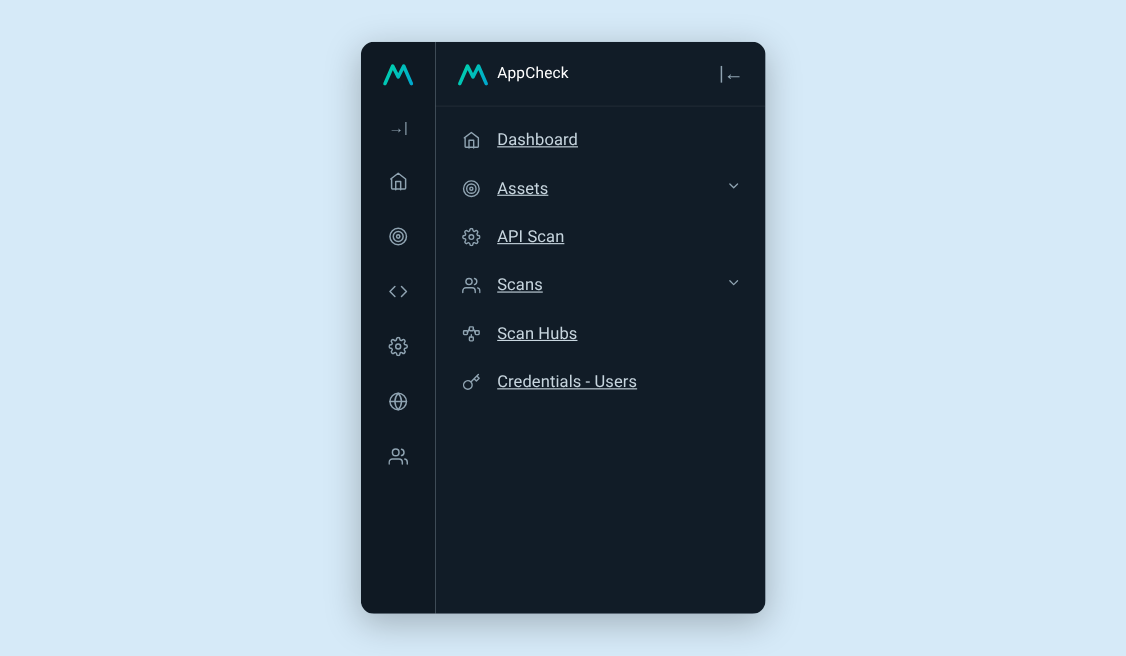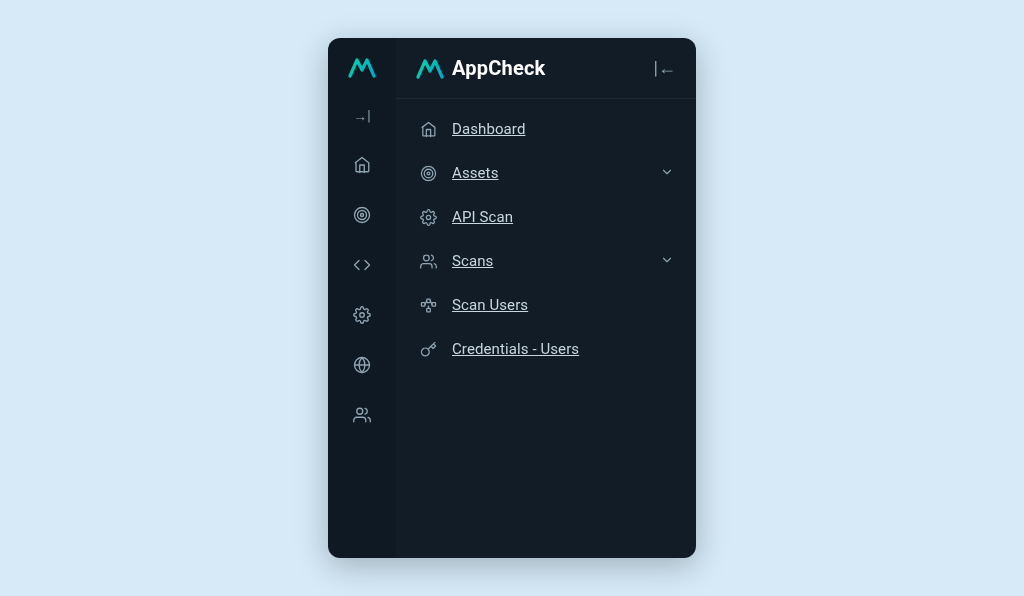--- a/index.html
+++ b/index.html
@@ -80,22 +80,22 @@
     }
 
     .brand {
       display: flex;
       align-items: center;
       gap: 8px;
     }
 
     .brand-name {
       color: #ffffff;
-      font-size: 20px;
-      font-weight: 700;
+      font-size: 14px;
+      font-weight: 400;
       letter-spacing: 0.2px;
     }
 
     .collapse-btn {
       color: #8fa3b1;
       font-size: 18px;
       cursor: pointer;
       display: flex;
       align-items: center;
       justify-content: center;
@@ -318,21 +318,21 @@
             <svg width="17" height="17" viewBox="0 0 24 24" fill="none" stroke="currentColor" stroke-width="1.8" stroke-linecap="round" stroke-linejoin="round">
               <rect x="2" y="8" width="5" height="5" rx="1"></rect>
               <rect x="9.5" y="3" width="5" height="5" rx="1"></rect>
               <rect x="17" y="8" width="5" height="5" rx="1"></rect>
               <rect x="9.5" y="16" width="5" height="5" rx="1"></rect>
               <line x1="7" y1="10.5" x2="9.5" y2="5.5"></line>
               <line x1="17" y1="10.5" x2="14.5" y2="5.5"></line>
               <line x1="12" y1="13" x2="12" y2="16"></line>
             </svg>
           </span>
-          <span class="nav-item-label">Scan Users</span>
+          <span class="nav-item-label">Scan Hubs</span>
         </div>
       </div>
 
       <div class="nav-item">
         <div class="nav-item-left">
           <span class="nav-item-icon">
             <svg width="17" height="17" viewBox="0 0 24 24" fill="none" stroke="currentColor" stroke-width="1.8" stroke-linecap="round" stroke-linejoin="round">
               <path d="M21 2l-2 2m-7.61 7.61a5.5 5.5 0 1 1-7.778 7.778 5.5 5.5 0 0 1 7.777-7.777zm0 0L15.5 7.5m0 0l3 3L22 7l-3-3m-3.5 3.5L19 4"></path>
             </svg>
           </span>

